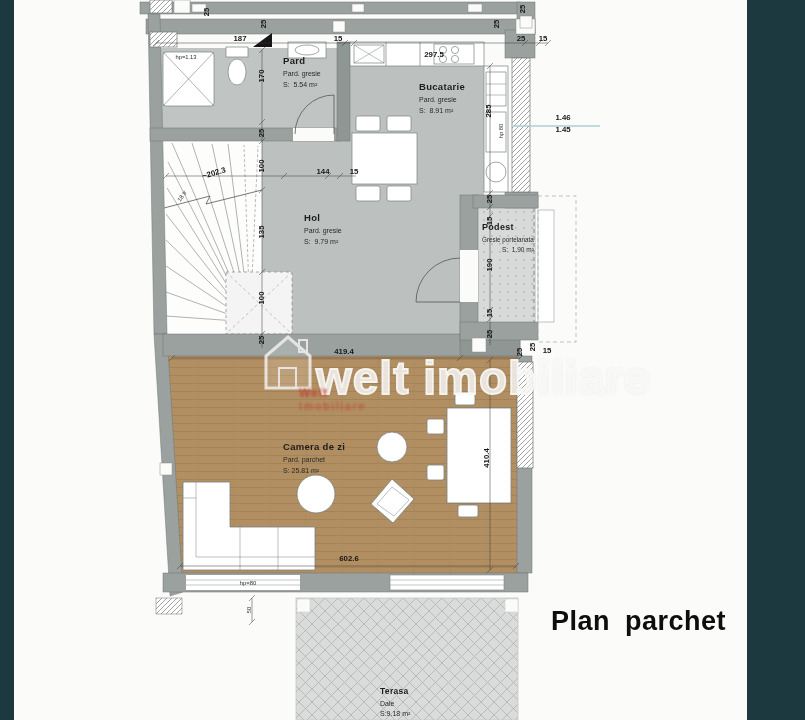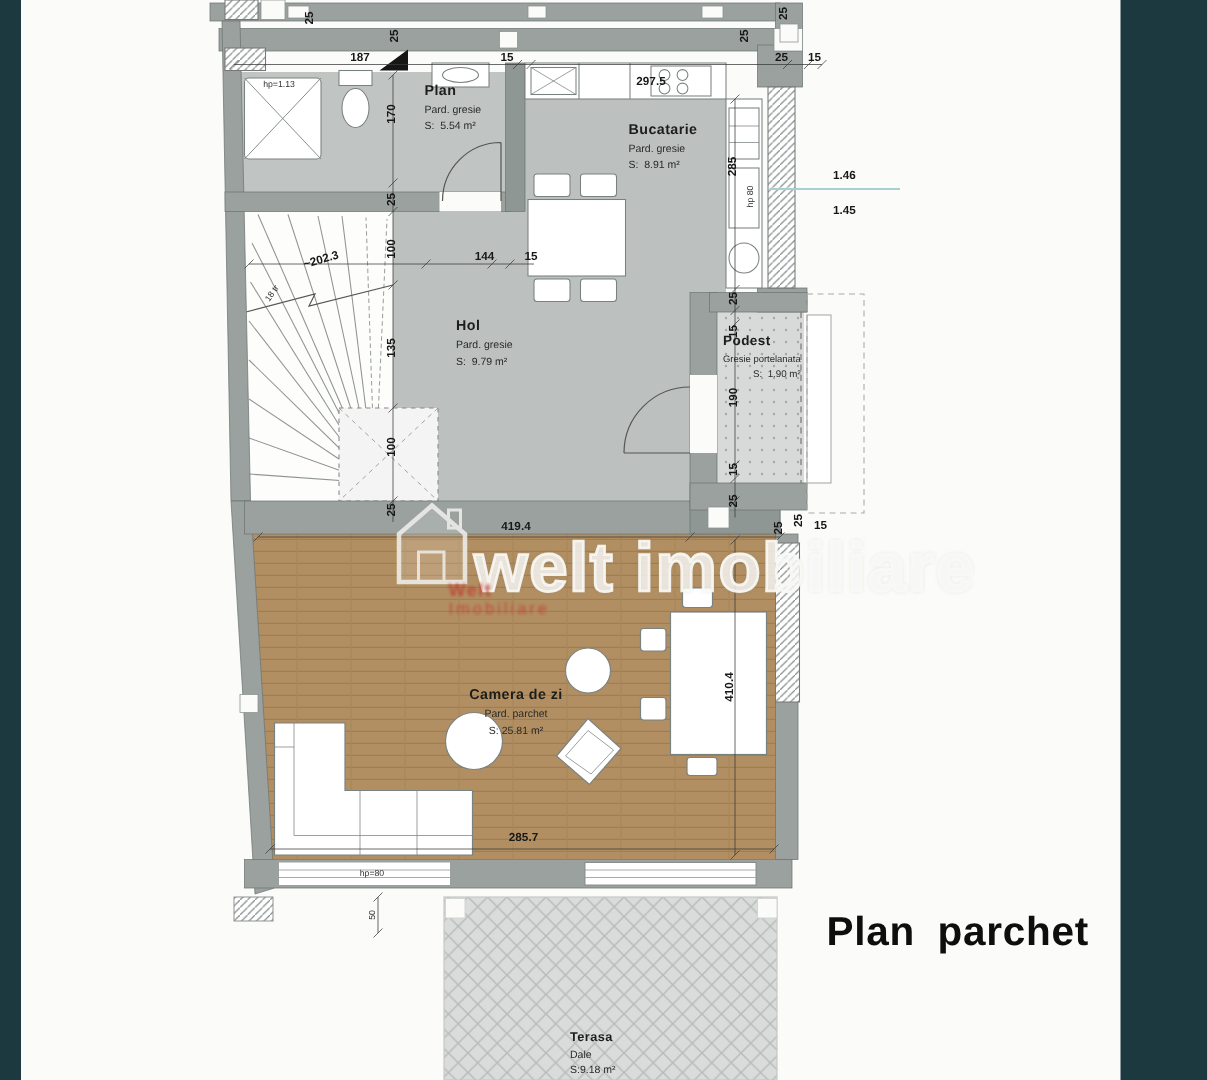--- a/index.html
+++ b/index.html
@@ -18,21 +18,21 @@
   .room-label .rname{font-weight:bold;font-size:9.5px;letter-spacing:.3px;}
   .room-label .rfloor{font-size:7px;margin-top:3px;color:#2a2a28;}
   .room-label .rarea{font-size:7px;margin-top:2px;color:#2a2a28;white-space:pre;}
   #lbl-baie{left:283px;top:55px;}
   #lbl-bucatarie{left:419px;top:81px;}
   #lbl-hol{left:304px;top:212px;}
   #lbl-podest{left:482px;top:222px;}
   #lbl-podest .rname{font-size:9px;}
   #lbl-podest .rfloor{font-size:6.3px;}
   #lbl-podest .rarea{font-size:6.5px;text-align:right;}
-  #lbl-camera{left:283px;top:458px;width:122px;text-align:center;}
+  #lbl-camera{left:283px;top:441px;width:122px;}
   #lbl-terasa{left:380px;top:686px;width:122px;}
   #lbl-terasa .rname{font-size:8.5px;}
 
   .dim{
     position:absolute;font-size:7.8px;font-weight:bold;color:#181818;
     white-space:nowrap;
   }
   .dim.sm{font-size:5.8px;font-weight:normal;color:#303030;}
 
   #watermark{
@@ -242,21 +242,21 @@
 
 <div id="watermark">welt imobiliare</div>
 
 <div id="stamp">
   <div class="l1">Welt</div>
   <div class="l2">Imobiliare</div>
 </div>
 
 <div id="label-layer">
   <div class="room-label" id="lbl-baie">
-    <div class="rname">Plan</div>
+    <div class="rname">Pard</div>
     <div class="rfloor">Pard. gresie</div>
     <div class="rarea">S:  5.54 m²</div>
   </div>
   <div class="room-label" id="lbl-bucatarie">
     <div class="rname">Bucatarie</div>
     <div class="rfloor">Pard. gresie</div>
     <div class="rarea">S:  8.91 m²</div>
   </div>
   <div class="room-label" id="lbl-hol">
     <div class="rname">Hol</div>
@@ -297,29 +297,29 @@
     <span class="dim" style="left: 261px; top: 232px; transform: translate(-50%, -50%) rotate(-90deg);">135</span>
     <span class="dim" style="left: 261px; top: 298px; transform: translate(-50%, -50%) rotate(-90deg);">100</span>
     <span class="dim" style="left: 261px; top: 340px; transform: translate(-50%, -50%) rotate(-90deg);">25</span>
     <span class="dim" style="left: 214px; top: 173px; transform: translate(-50%, -50%) rotate(-16deg);">~202.3</span>
     <span class="dim sm" style="left: 182px; top: 196px; transform: translate(-50%, -50%) rotate(-55deg);">18 tr</span>
     <span class="dim" style="left: 323px; top: 171px; transform: translate(-50%, -50%);">144</span>
     <span class="dim" style="left: 354px; top: 171px; transform: translate(-50%, -50%);">15</span>
     <span class="dim" style="left: 488px; top: 111px; transform: translate(-50%, -50%) rotate(-90deg);">285</span>
     <span class="dim sm" style="left: 501px; top: 131px; transform: translate(-50%, -50%) rotate(-90deg);">hp 80</span>
     <span class="dim" style="left: 563px; top: 117px; transform: translate(-50%, -50%);">1.46</span>
-    <span class="dim" style="left: 563px; top: 140px; transform: translate(-50%, -50%);">1.45</span>
+    <span class="dim" style="left: 563px; top: 129px; transform: translate(-50%, -50%);">1.45</span>
     <span class="dim" style="left: 489px; top: 199px; transform: translate(-50%, -50%) rotate(-90deg);">25</span>
     <span class="dim" style="left: 489px; top: 221px; transform: translate(-50%, -50%) rotate(-90deg);">15</span>
     <span class="dim" style="left: 489px; top: 265px; transform: translate(-50%, -50%) rotate(-90deg);">190</span>
     <span class="dim" style="left: 489px; top: 313px; transform: translate(-50%, -50%) rotate(-90deg);">15</span>
     <span class="dim" style="left: 489px; top: 334px; transform: translate(-50%, -50%) rotate(-90deg);">25</span>
     <span class="dim" style="left: 344px; top: 351px; transform: translate(-50%, -50%);">419.4</span>
     <span class="dim" style="left: 519px; top: 352px; transform: translate(-50%, -50%) rotate(-90deg);">25</span>
     <span class="dim" style="left: 532px; top: 347px; transform: translate(-50%, -50%) rotate(-90deg);">25</span>
     <span class="dim" style="left: 547px; top: 350px; transform: translate(-50%, -50%);">15</span>
     <span class="dim" style="left: 486px; top: 458px; transform: translate(-50%, -50%) rotate(-90deg);">410.4</span>
-    <span class="dim" style="left: 349px; top: 558px; transform: translate(-50%, -50%);">285.7</span>
+    <span class="dim" style="left: 349px; top: 558px; transform: translate(-50%, -50%);">602.6</span>
     <span class="dim sm" style="left: 248px; top: 583px; transform: translate(-50%, -50%);">hp=80</span>
     <span class="dim sm" style="left: 249px; top: 610px; transform: translate(-50%, -50%) rotate(-90deg);">50</span>
   </div>
 
 <div id="plan-title">Plan parchet</div>
 
 </body></html>

